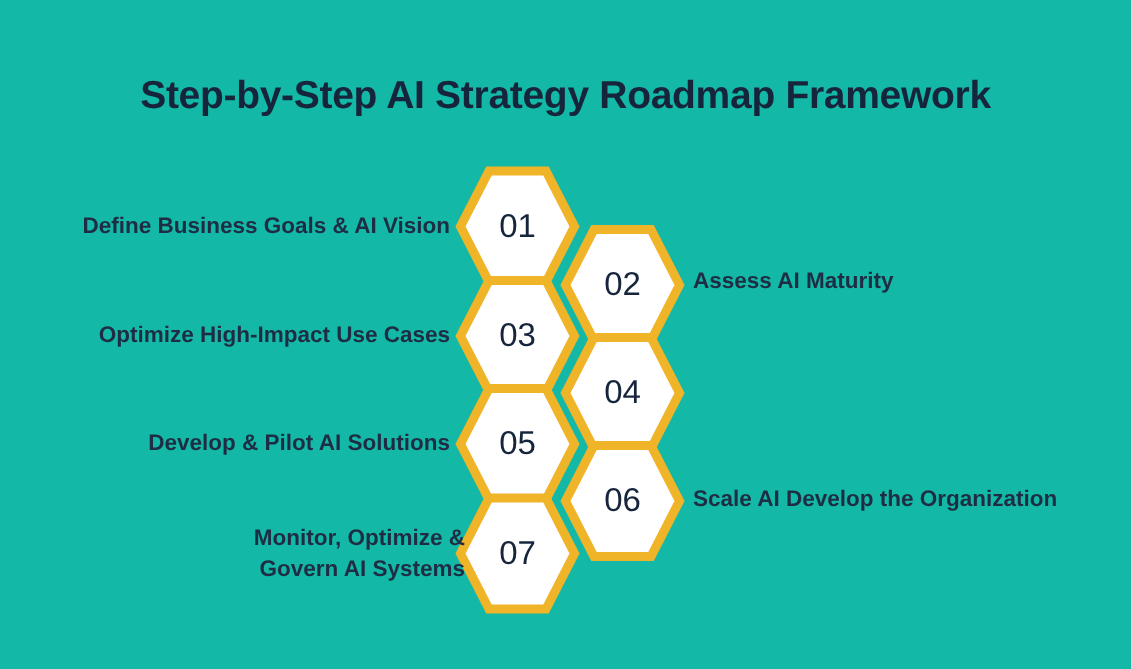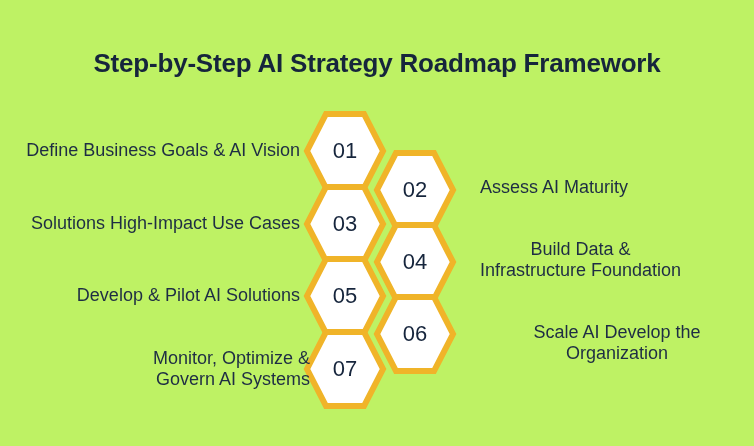--- a/index.html
+++ b/index.html
@@ -11,21 +11,21 @@
     width: 754px;
     height: 446px;
     background: #ffffff;
     font-family: "Liberation Sans", sans-serif;
     overflow: hidden;
   }
   #canvas {
     position: relative;
     width: 754px;
     height: 446px;
-    background: #bef264;
+    background: #14b8a6;
   }
 
   
   #page-title {
     position: absolute;
     left: 0;
     top: 48px;
     width: 754px;
     text-align: center;
     font-size: 26px;
@@ -60,26 +60,25 @@
     font-family: "Liberation Sans", sans-serif;
     font-size: 22px;
     font-weight: normal;
     text-anchor: middle;
     dominant-baseline: middle;
   }
 
   
   .step-label {
     position: absolute;
-    font-size: 18px;
-    font-weight: normal;
+    font-size: 15px;
+    font-weight: bold;
     color: #1e2d44;
     line-height: 21px;
     white-space: pre-line;
-    margin-left: 18px;
   }
   .step-label.left {
     text-align: right;
     right: 754px;
   }
   .step-label.right {
     text-align: center;
   }
 
   
@@ -137,24 +136,22 @@
         <polygon class="hex-shape" points="326,332 364,332 383,369 364,406 326,406 307,369"></polygon>
         <text class="hex-number" x="345" y="370">07</text>
       </g>
     </svg>
   </div>
 
   <div class="step-label left" id="label-01" style="right: 454px;">Define Business Goals &amp; AI Vision</div>
 
   <div class="step-label right" id="label-02">Assess AI Maturity</div>
 
-  <div class="step-label left" id="label-03" style="right: 454px;">Solutions High-Impact Use Cases</div>
+  <div class="step-label left" id="label-03" style="right: 454px;">Optimize High-Impact Use Cases</div>
 
-  <div class="step-label right" id="label-04">Build Data &amp;
-Infrastructure Foundation</div>
 
   <div class="step-label left" id="label-05" style="right: 454px;">Develop &amp; Pilot AI Solutions</div>
 
   <div class="step-label right" id="label-06">Scale AI Develop the Organization</div>
 
   <div class="step-label left" id="label-07" style="right: 444px;">Monitor, Optimize &amp;
 Govern AI Systems</div>
 
 </div>
 

